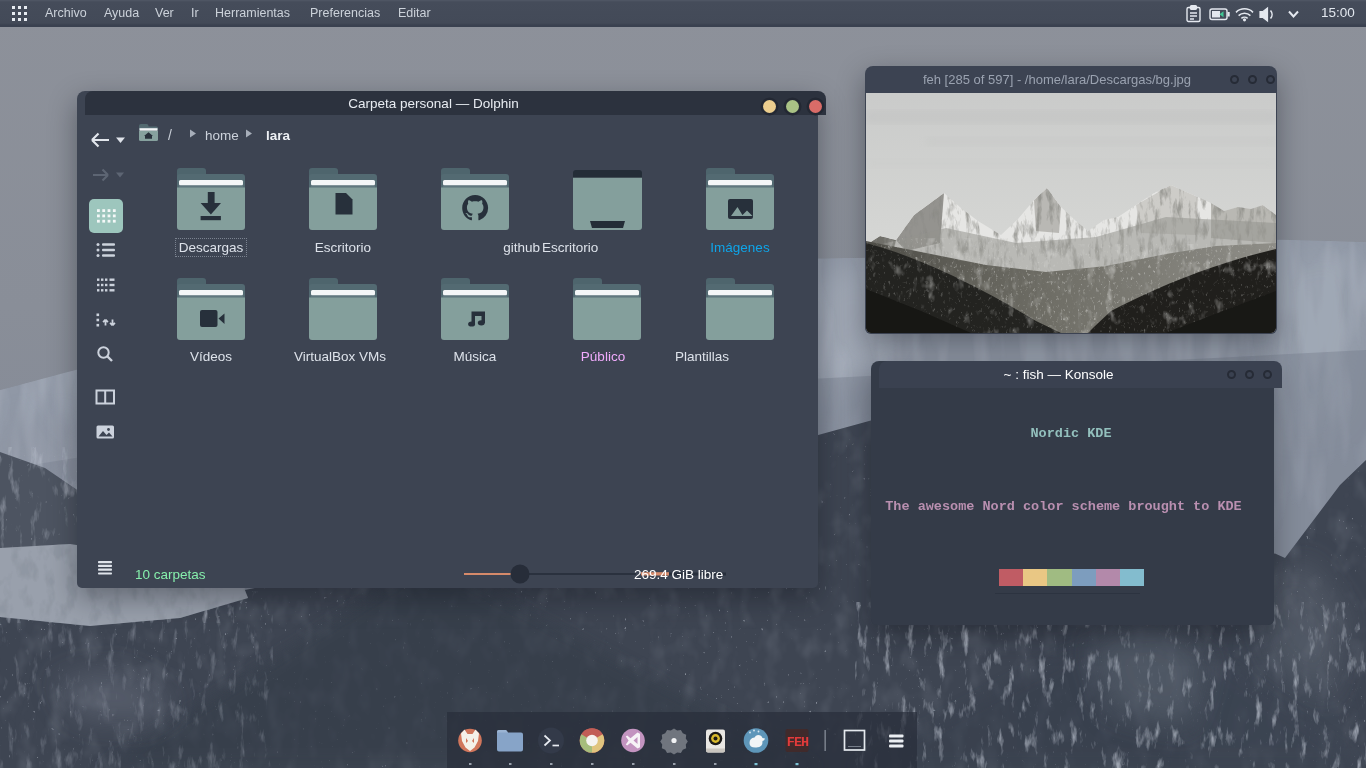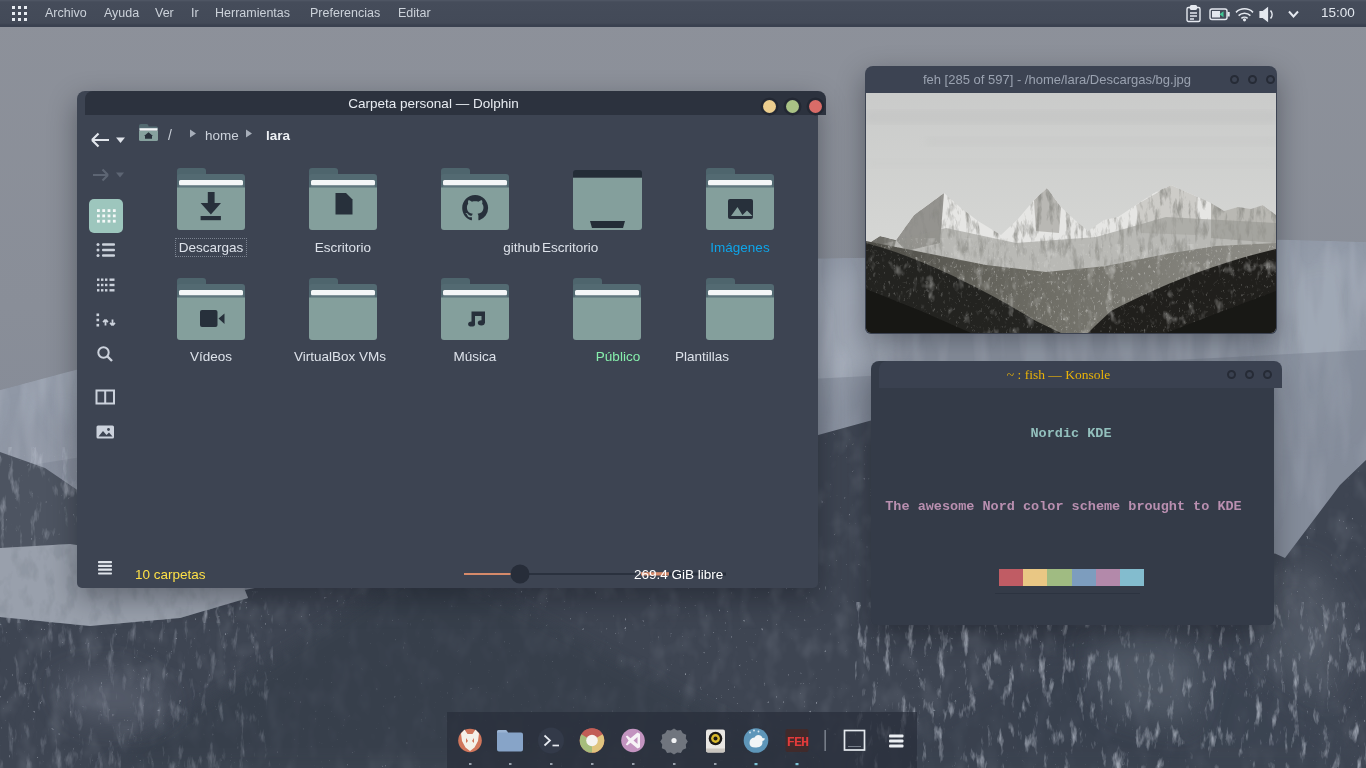--- a/index.html
+++ b/index.html
@@ -21,21 +21,21 @@
   #dolphin .titlebar { height:24px; background:#2c323e; border-radius:8px 8px 0 0;
     color:#e8ecf2; font-size:13.5px; line-height:25px; }
   
   #feh { left:865px; top:66px; width:412px; height:268px; background:#3c4352;
     border-radius:8px 8px 6px 6px; }
   #feh .titlebar { height:27px; color:#9aa2b0; font-size:13px; line-height:28px; }
   
   #konsole { left:871px; top:361px; width:403px; height:264px; background:#343b48;
     border-radius:8px 8px 6px 6px; }
   #konsole .titlebar { height:27px; background:#3a4150; border-radius:8px 8px 0 0;
-    color:#eab308; font-size:13.5px; line-height:28px;font-family:Liberation Serif, serif; }
+    color:#ffffff; font-size:13.5px; line-height:28px; }
   .btns { position:absolute; right:10px; top:0; height:100%; display:flex;
     align-items:center; gap:9px; }
   #dolphin .btns { right:4px; gap:10px; top:3px; }
   .tl { width:13px; height:13px; border-radius:50%; box-shadow:0 0 0 2.5px #232833; }
   .tlo { width:9px; height:9px; border-radius:50%; border:2.2px solid #262b36; }
   
   #dockbg { position:absolute; left:447px; top:712px; width:470px; height:56px;
     background:rgba(40,46,58,0.72); }
 </style>
 </head>
@@ -281,21 +281,21 @@
       <rect x="21" y="477.6" width="14" height="2.2" rx="0.8"></rect>
       <rect x="21" y="481.4" width="14" height="2.2" rx="0.8"></rect>
     </g>
 
     <rect x="387" y="482" width="47" height="2" fill="#d68a6a"></rect>
     <rect x="451" y="482" width="108" height="2" fill="#2a313e"></rect>
     <circle cx="443" cy="483" r="9.5" fill="#272d39"></circle>
     <rect x="564" y="481.2" width="28" height="3.3" fill="#d68a6a"></rect>
     <rect x="592" y="481.5" width="57" height="3" fill="#272e3b"></rect>
   </svg>
-  <div class="abs" style="left:58px;top:476px;font-size:13.5px;color:#fde047">10 carpetas</div>
+  <div class="abs" style="left:58px;top:476px;font-size:13.5px;color:#86efac">10 carpetas</div>
   <div class="abs" style="left:557px;top:476px;width:180px;text-align:left;font-size:13.5px;color:#ffffff">269.4 GiB libre</div>
   <svg class="abs" style="left:0;top:76.5px" width="741" height="290" viewBox="0 0 741 290">
     <g fill="#27303b">
 
       <use href="#fold" x="100" y="0"></use>
       <g transform="translate(100,0)">
         <rect x="30.8" y="24" width="6.8" height="11.5"></rect>
         <path d="M23.6,35 H44 L33.9,46.5 Z"></path>
         <rect x="23.6" y="48" width="20.3" height="4.2"></rect>
       </g>
@@ -335,21 +335,21 @@
     </g>
   </svg>
   <div class="abs" style="left:69px;top:149px;width:130px;text-align:center;font-size:13.5px;color:#dde2ea"><span style="outline:1px dotted #7b8390;padding:1px 3px">Descargas</span></div>
   <div class="abs" style="left:201px;top:149px;width:130px;text-align:center;font-size:13.5px;color:#dde2ea">Escritorio</div>
   <div class="abs" style="left:333px;top:149px;width:130px;text-align:right;font-size:13.5px;color:#dde2ea">github</div>
   <div class="abs" style="left:465px;top:149px;width:130px;text-align:left;font-size:13.5px;color:#dde2ea">Escritorio</div>
   <div class="abs" style="left:598px;top:149px;width:130px;text-align:center;font-size:13.5px;color:#0ea5e9">Imágenes</div>
   <div class="abs" style="left:69px;top:258px;width:130px;text-align:center;font-size:13.5px;color:#dde2ea">Vídeos</div>
   <div class="abs" style="left:217px;top:258px;width:130px;text-align:left;font-size:13.5px;color:#dde2ea">VirtualBox VMs</div>
   <div class="abs" style="left:333px;top:258px;width:130px;text-align:center;font-size:13.5px;color:#dde2ea">Música</div>
-  <div class="abs" style="left:476px;top:258px;width:130px;text-align:center;font-size:13.5px;color:#86efac">Público</div>
+  <div class="abs" style="left:461px;top:258px;width:130px;text-align:center;font-size:13.5px;color:#f0abfc">Público</div>
   <div class="abs" style="left:598px;top:258px;width:130px;text-align:left;font-size:13.5px;color:#dde2ea">Plantillas</div>
 </div>
 
 <div id="feh" class="win">
   <svg class="abs" style="left:1px;top:27px;border-radius:0 0 6px 6px" width="410" height="240" viewBox="0 0 410 240">
     <defs>
       <linearGradient id="psky" x1="0" y1="0" x2="0" y2="1">
         <stop offset="0" stop-color="#cacbca"></stop>
         <stop offset="0.5" stop-color="#d3d4d2"></stop>
         <stop offset="1" stop-color="#dcdddb"></stop>

